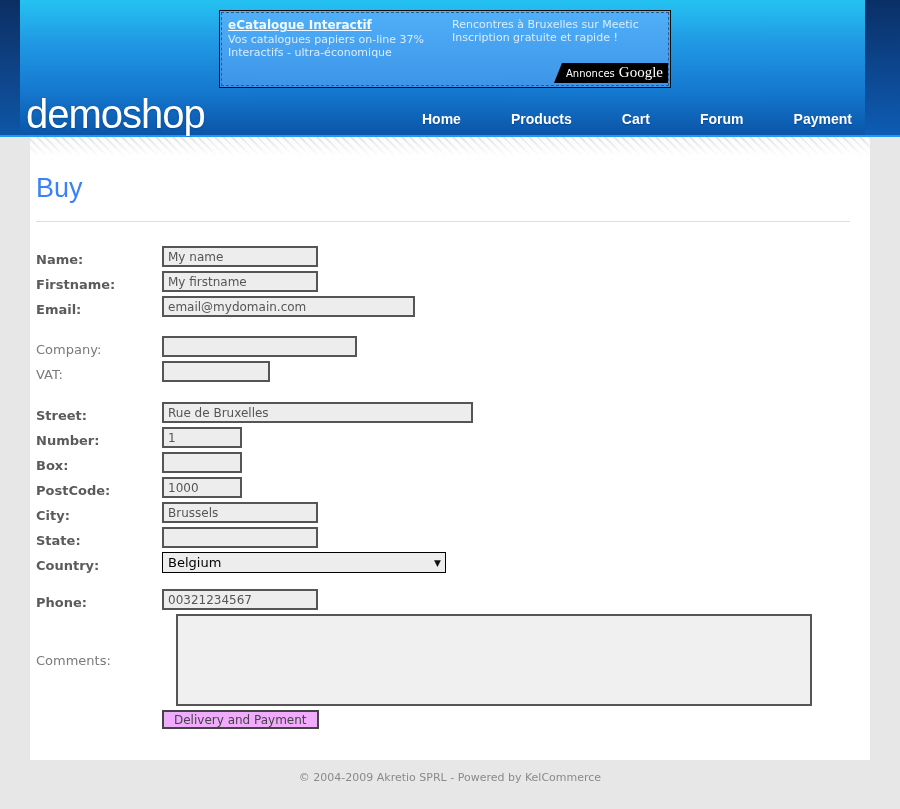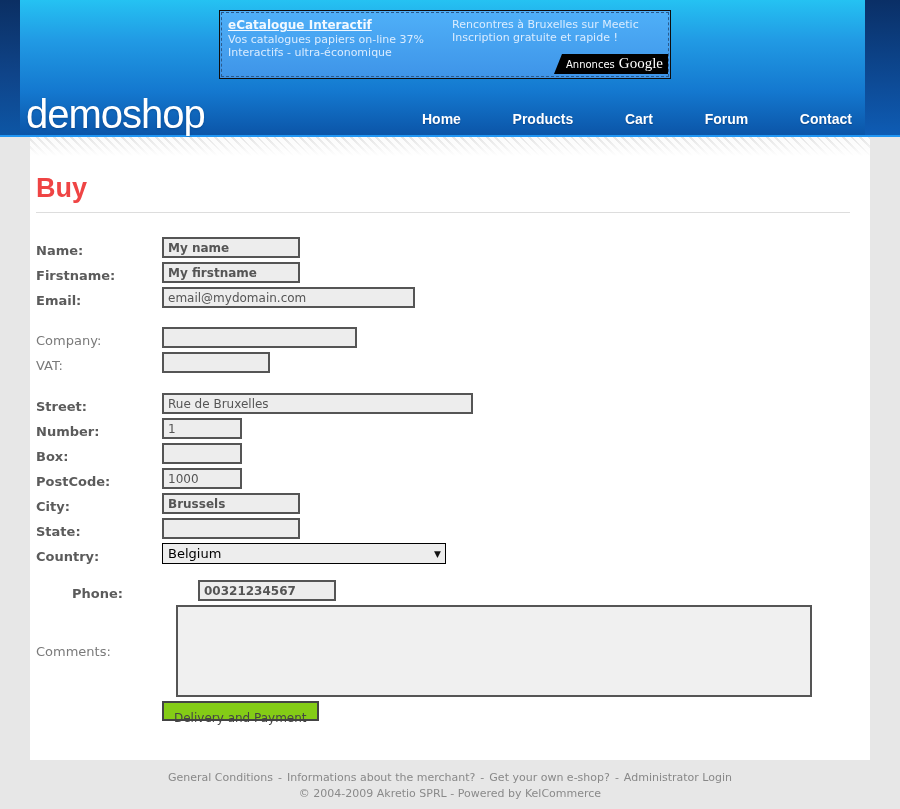--- a/index.html
+++ b/index.html
@@ -37,21 +37,21 @@
     display: flex; justify-content: space-between; align-items: center; margin-top: 37px;
   }
   .nav-item {
     color: #ffffff; font-weight: bold; font-size: 14px; cursor: pointer;
     font-family: "Liberation Sans", sans-serif;
     text-shadow: 0 1px 1px rgba(0,30,80,.4);
   }
 
   
   .ad-banner {
-    position: absolute; left: 219px; top: 10px; width: 452px; height: 69px;
+    position: absolute; left: 219px; top: 10px; width: 452px; height: 78px;
     background: linear-gradient(to bottom, #4fb0f8, #3e94e8);
     border: 1px solid #0d0d0d;
   }
   .ad-banner-inner {
     position: absolute; inset: 1px;
     border: 1px dashed #2b5a8c;
   }
   .ad-col { position: absolute; top: 5px; width: 218px; }
   .ad-col-1 { left: 6px; }
   .ad-col-2 { left: 230px; }
@@ -76,67 +76,67 @@
     margin: 0 30px; width: 840px; height: 623px;
     background: #ffffff; position: relative;
   }
   .hatch {
     height: 20px;
     background-image:
       linear-gradient(to bottom, rgba(255,255,255,0) 0%, #ffffff 95%),
       repeating-linear-gradient(45deg, #e4e4e4 0 2px, #fbfbfb 2px 6px);
   }
   .page-title {
-    margin: 16px 0 8px 6px;
+    margin: 16px 0 17px 6px;
     font-family: "Liberation Sans", sans-serif;
-    font-size: 27px; font-weight: bold; color: #ef4444;
+    font-size: 27px; font-weight: normal; color: #3b82f6;
   }
   .title-rule {
     border: none; border-top: 1px solid #dddddd;
     margin: 7px 20px 0 6px;
   }
 
   
   .buy-form { margin-top: 24px; padding-left: 6px; }
   .row { display: flex; align-items: flex-end; margin-bottom: 4px; }
   .row.gap19 { margin-top: 19px; }
   .row.gap20 { margin-top: 20px; }
-  .row.gap16 { margin-top: 16px; margin-left: 36px; }
+  .row.gap16 { margin-top: 16px; }
   .row.center { align-items: center; gap: 14px; }
   .lbl {
     width: 126px; flex: 0 0 126px;
     font-size: 13px; color: #7a7a7a; padding-top: 3px;
   }
   .lbl.bold { font-weight: bold; color: #5b5b5b; }
   .row.center .lbl { padding-top: 0; }
   .inp {
     height: 21px; border: 2px solid #555555; background: #ededed;
     font-family: "DejaVu Sans", sans-serif; font-size: 12px; color: #555555;
     padding: 0 4px; outline: none;
   }
-  .w80  { width: 80px; }  .w108 { width: 108px; } .w138 { width: 138px; font-weight: bold; }
+  .w80  { width: 80px; }  .w108 { width: 108px; } .w138 { width: 156px; }
   .w195 { width: 195px; } .w253 { width: 253px; } .w284 { width: 284px; }
   .w311 { width: 311px; }
   .select {
     height: 21px; border: 1px solid #000000; background: #ededed;
     display: flex; justify-content: space-between; align-items: center;
     padding: 0 4px 0 5px; font-size: 13px; color: #000; cursor: pointer;
   }
   .select .arrow { font-size: 9px; color: #111; }
   .ta {
     width: 636px; height: 92px;
     border: 2px solid #555555; background: #f0f0f0;
     resize: none; outline: none;
     font-family: "DejaVu Sans", sans-serif; font-size: 12px; color: #555;
   }
   .btn-row { margin-top: 3px; }
   .btn {
-    height: 19px; border: 2px solid #444444; background: #84cc16;
+    height: 19px; border: 2px solid #444444; background: #f0abfc;
     font-family: "DejaVu Sans", sans-serif; font-size: 12px; color: #444444;
-    padding: 8px 10px; cursor: pointer;
+    padding: 0 10px; cursor: pointer;
   }
 
   
   .footer {
     height: 49px; padding-top: 11px;
     text-align: center; font-size: 11px; color: #888888;
   }
   .footer-links { margin-bottom: 3px; }
   .footer-link { cursor: pointer; margin: 0 3px; }
   .footer-sep { margin: 0 2px; }
@@ -167,21 +167,21 @@
     </div>
   </div>
 
   <div class="logo">demoshop</div>
 
   <div class="nav">
     <span class="nav-item">Home</span>
     <span class="nav-item">Products</span>
     <span class="nav-item">Cart</span>
     <span class="nav-item">Forum</span>
-    <span class="nav-item">Contact</span>
+    <span class="nav-item">Payment</span>
   </div>
 </div>
 
 <div class="content">
   <div class="hatch"></div>
   <h1 class="page-title">Buy</h1>
   <hr class="title-rule">
 
   <div class="buy-form">
 
@@ -249,17 +249,14 @@
     </div>
     <div class="row btn-row">
       <span class="lbl"></span>
       <button class="btn">Delivery and Payment</button>
     </div>
 
   </div>
 </div>
 
 <div class="footer">
-  <div class="footer-links">
-    <span class="footer-link">General Conditions</span><span class="footer-sep">-</span><span class="footer-link">Informations about the merchant?</span><span class="footer-sep">-</span><span class="footer-link">Get your own e-shop?</span><span class="footer-sep">-</span><span class="footer-link">Administrator Login</span>
-  </div>
   <div class="copyright">© 2004-2009 Akretio SPRL - Powered by KelCommerce</div>
 </div>
 
 </body></html>

